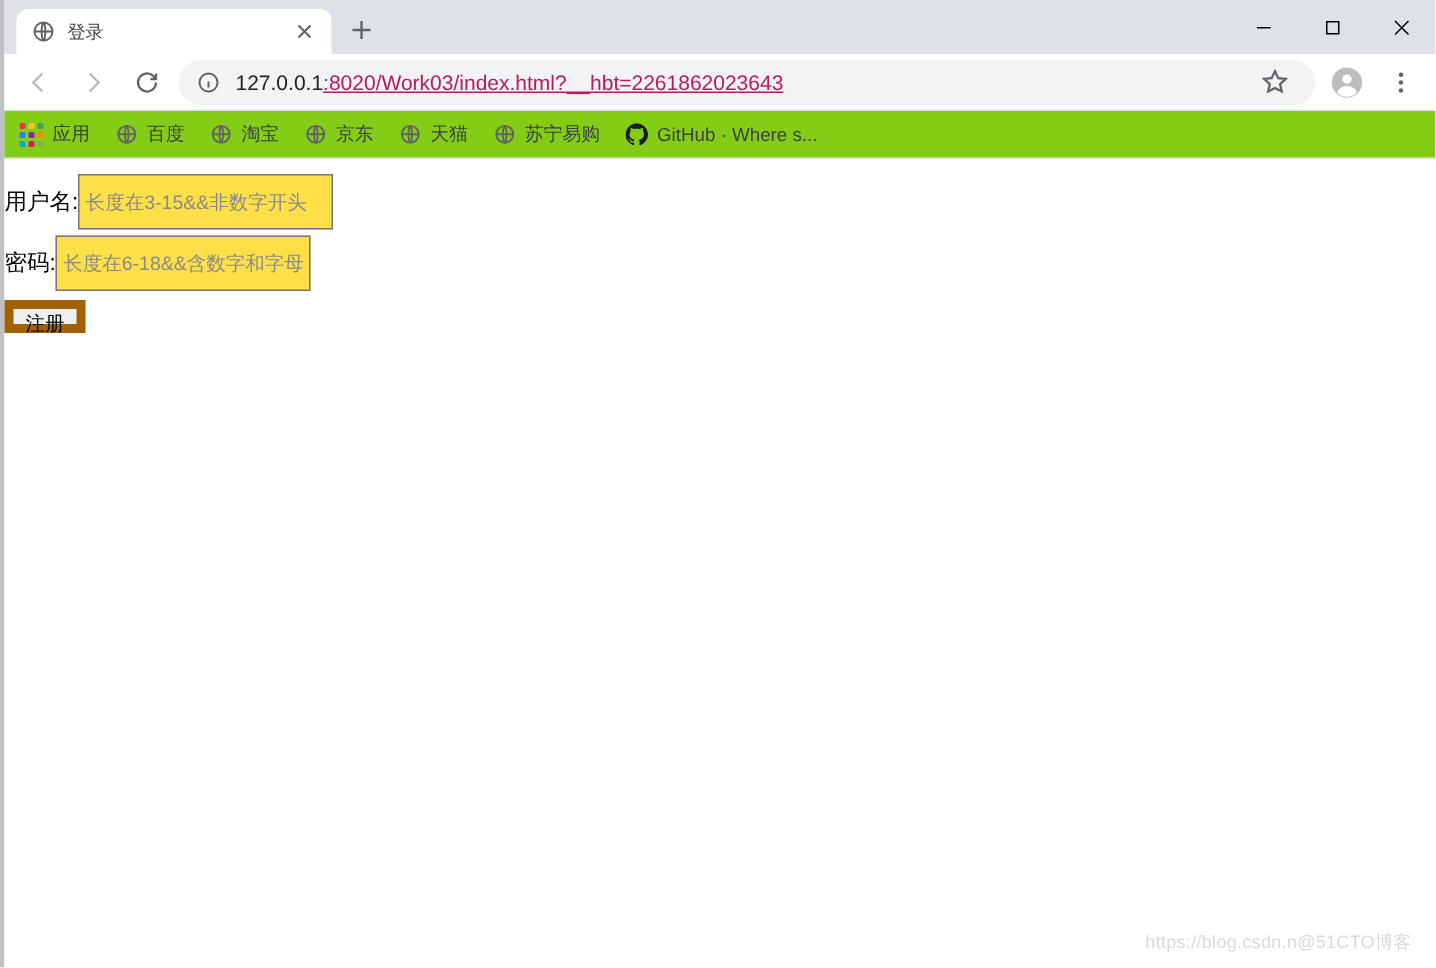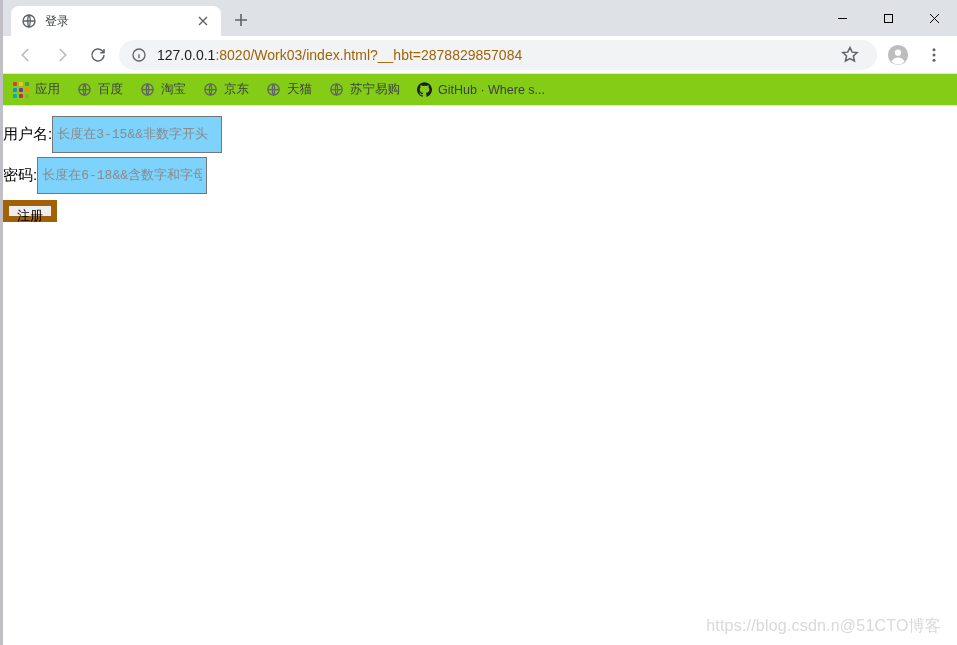--- a/index.html
+++ b/index.html
@@ -92,21 +92,21 @@
       border-radius: 15px;
       display: flex;
       align-items: center;
       padding: 0 12px;
       gap: 10px;
       color: #202124;
       font-size: 14px;
     }
     .omnibox .info-icon { color: #5f6368; display:inline-flex; }
     .omnibox .url-text { flex: 1; white-space: nowrap; overflow: hidden; text-overflow: ellipsis; }
-    .omnibox .url-text .dim { color: #a16207; }
+    .omnibox .url-text .dim { color: #be185d; text-decoration: underline; }
     .star-btn, .user-btn, .menu-btn {
       width: 30px; height: 30px; display:inline-flex; align-items:center; justify-content:center;
       color:#5f6368; border-radius:50%;
     }
     
     .bookmarks {
       height: 32px;
       background: #84cc16;
       display: flex; align-items: center;
       padding: 0 10px;
@@ -128,41 +128,41 @@
       background: #fff;
       padding: 10px 0;
       position: relative;
     }
     .form-row { display:flex; align-items:center; margin-bottom:4px; font-size:15px; }
     .form-row label { font-weight:400; }
     .form-row input[type=text] {
       height: 37px;
       width: 170px;
       border: 1px solid #767676;
-      background: #7dd3fc;
+      background: #fde047;
       font-size: 13px;
       padding: 1px 4px;
-      font-family: Liberation Mono, monospace;
+      font-family: Liberation Sans, sans-serif;
     }
     .form-row input[type=text]::placeholder { color:#8a8a8a; }
     .register-btn {
       height: 22px;
       padding: 1px 8px;
       background: #efefef;
       border: 6px solid #a16207;
       font-size: 13px;
       font-family: inherit;
       cursor: pointer;
       margin-top:2px;
     }
     .watermark {
       position: absolute;
       right: 16px;
       bottom: 8px;
-      font-size: 16px;
+      font-size: 12px;
       color: #d9d9d9;
       letter-spacing: .2px;
       pointer-events: none;
     }
     svg { display:block; }
   </style>
 </head>
 <body>
 
 <div class="window">
@@ -226,21 +226,21 @@
         </svg>
     </span>
     <div class="omnibox">
       <span class="info-icon">
         <svg width="16" height="16" viewBox="0 0 24 24" fill="none" stroke="#5f6368" stroke-width="2">
             <circle cx="12" cy="12" r="9"></circle>
             <path d="M12 8h.01M11 12h1v4h1"></path>
           </svg>
       </span>
       <span class="url-text">
-        <span>127.0.0.1</span><span class="dim">:8020</span><span class="dim">/Work03/index.html?__hbt=2878829857084</span>
+        <span>127.0.0.1</span><span class="dim">:8020</span><span class="dim">/Work03/index.html?__hbt=2261862023643</span>
       </span>
       <span class="star-btn">
         <svg width="18" height="18" viewBox="0 0 24 24" fill="none" stroke="#5f6368" stroke-width="2">
             <path d="M12 2l2.9 6.2 6.6.6-5 4.6 1.5 6.6L12 16.9 5.9 20l1.5-6.6-5-4.6 6.6-.6z"></path>
           </svg>
       </span>
     </div>
     <span class="user-btn">
       <svg width="22" height="22" viewBox="0 0 24 24" fill="#5f6368">
           <circle cx="12" cy="12" r="11" fill="#bdbdbd"></circle>

